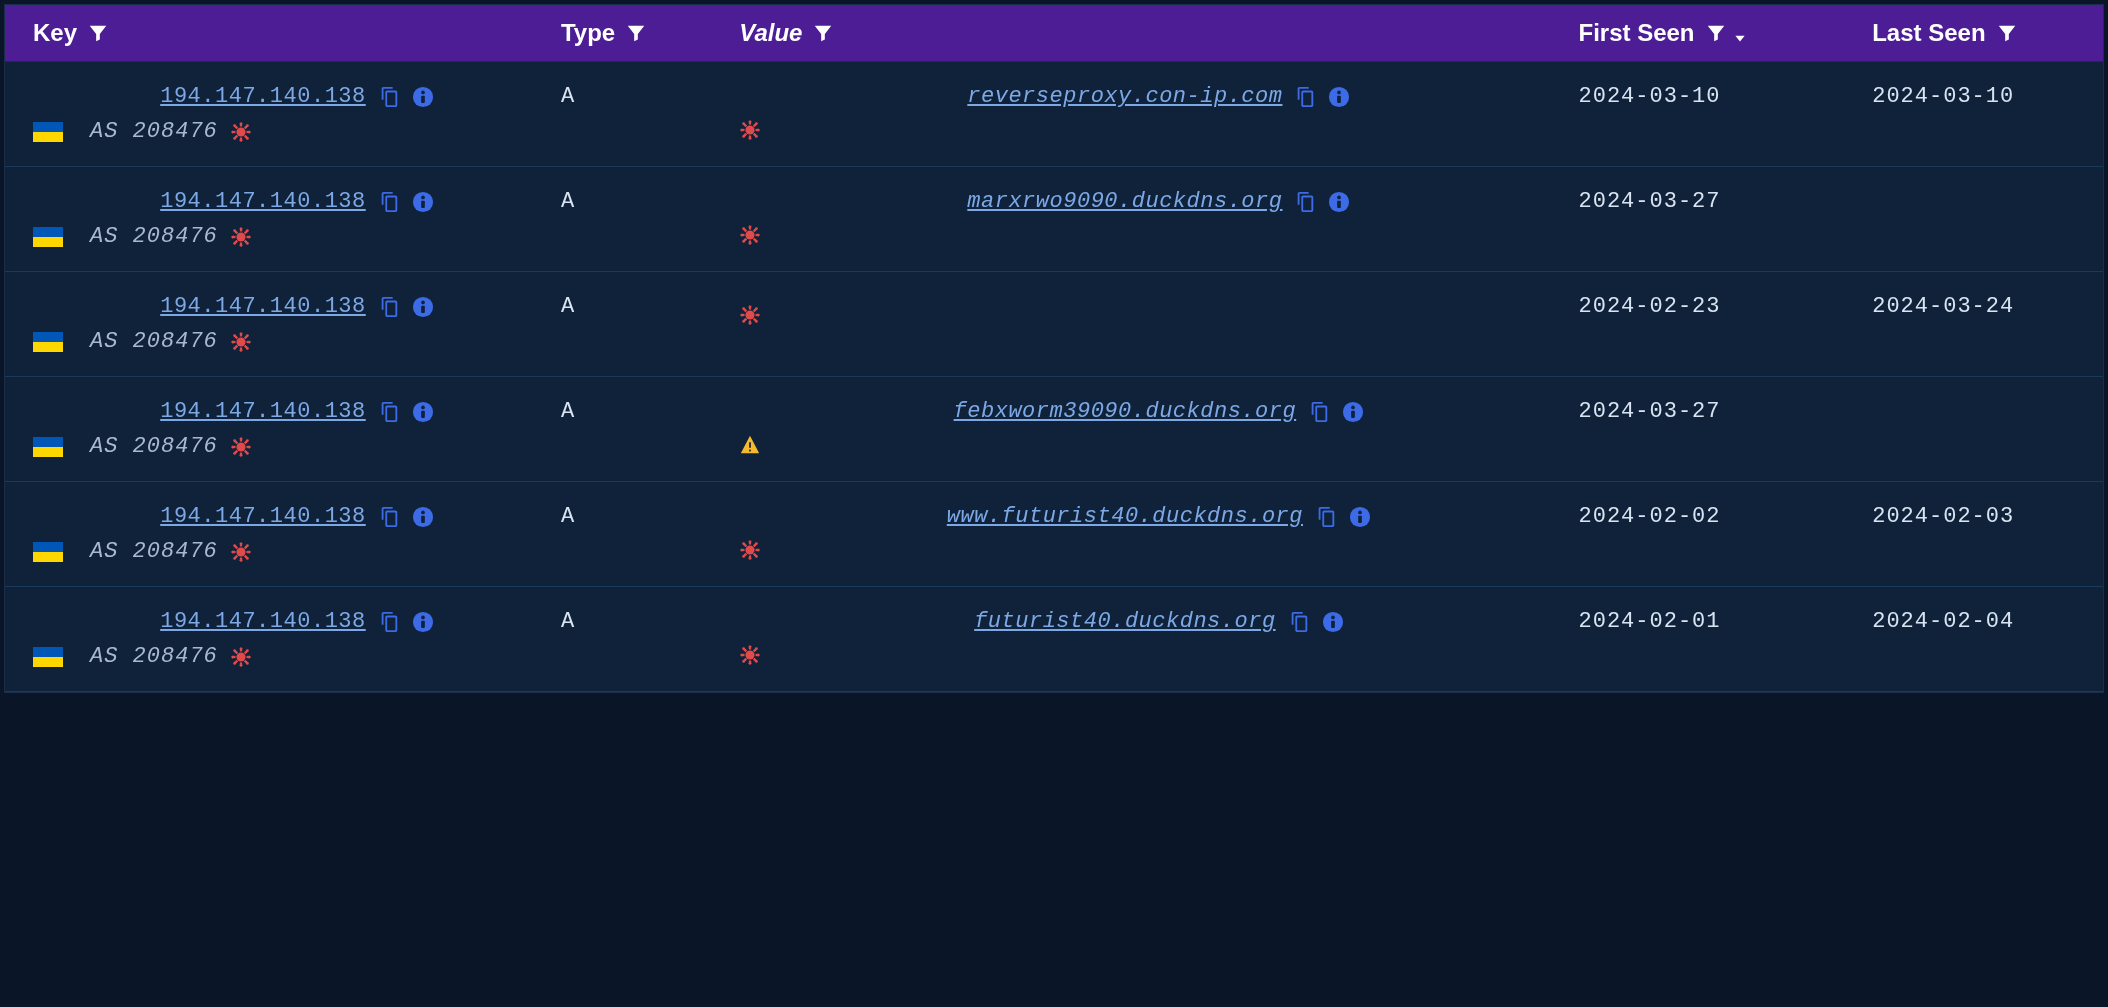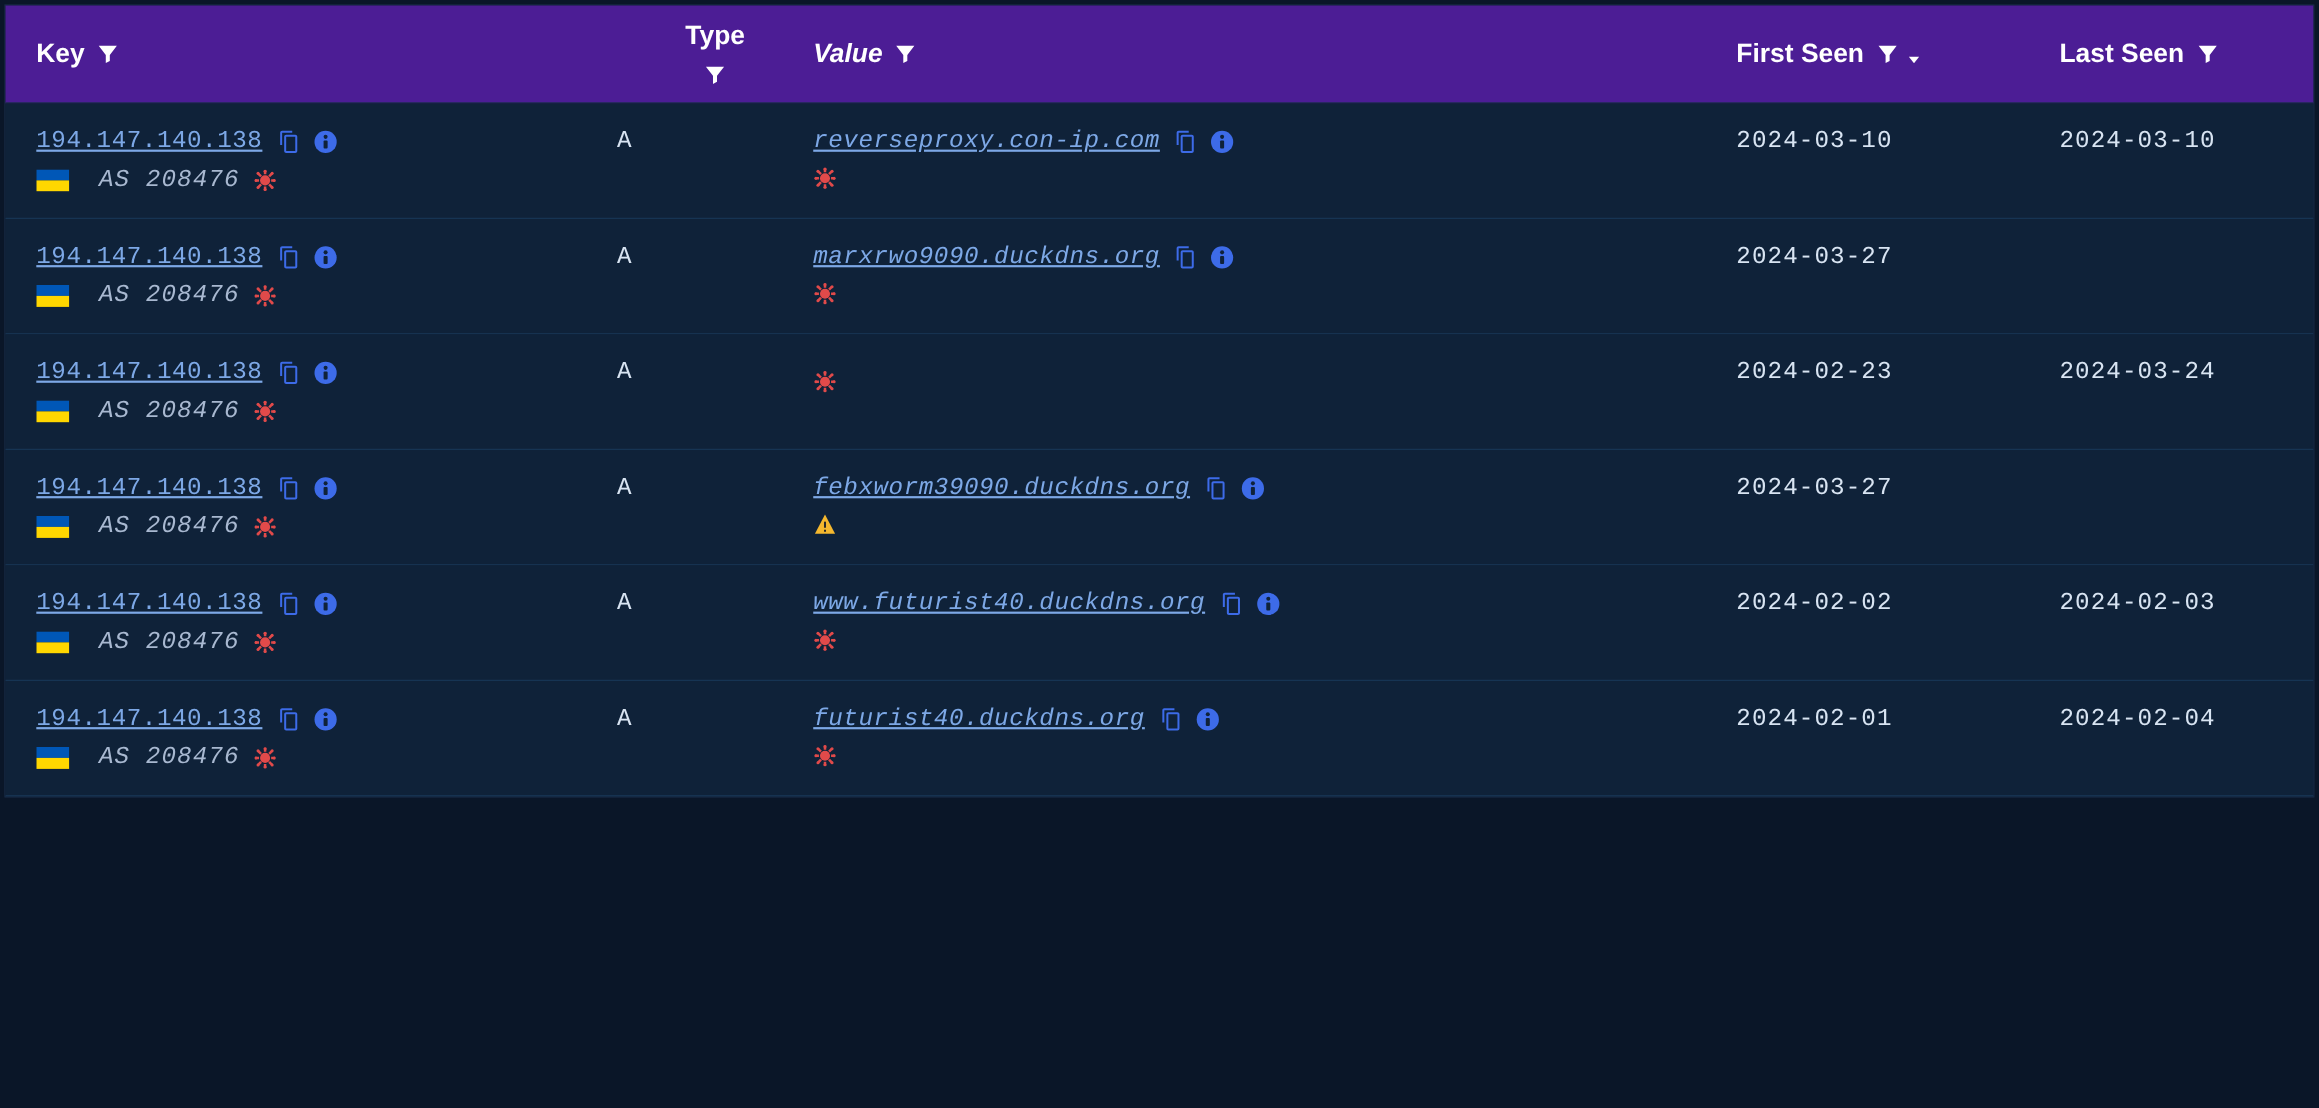--- a/index.html
+++ b/index.html
@@ -22,21 +22,21 @@
     padding: 14px 0;
     border-bottom: 1px solid #1a2d4a;
   }
   .data-row {
     display: flex;
     background: #0f2239;
     border-bottom: 1px solid #1a3a5a;
     padding: 22px 0;
   }
   .col-key { width: 26.5%; padding-left: 28px; }
-  .col-type { width: 8.5%; flex-direction: column; }
+  .col-type { width: 8.5%; }
   .col-value { width: 40%; font-style: italic; }
   .col-first { width: 14%; }
   .col-last { width: 11%; }
   .header-cell {
     display: flex;
     align-items: center;
     gap: 10px;
   }
   .filter-icon {
     display: inline-flex;
@@ -44,20 +44,21 @@
   .sort-caret {
     display: inline-flex;
     margin-left: -4px;
     margin-top: 10px;
   }
   .cell-line1 {
     display: flex;
     align-items: center;
     gap: 12px;
     flex-wrap: wrap;
+    justify-content: center;
   }
   .cell-line2 {
     display: flex;
     align-items: center;
     gap: 12px;
     margin-top: 10px;
   }
   .link {
     color: #7da8e6;
     text-decoration: underline;

